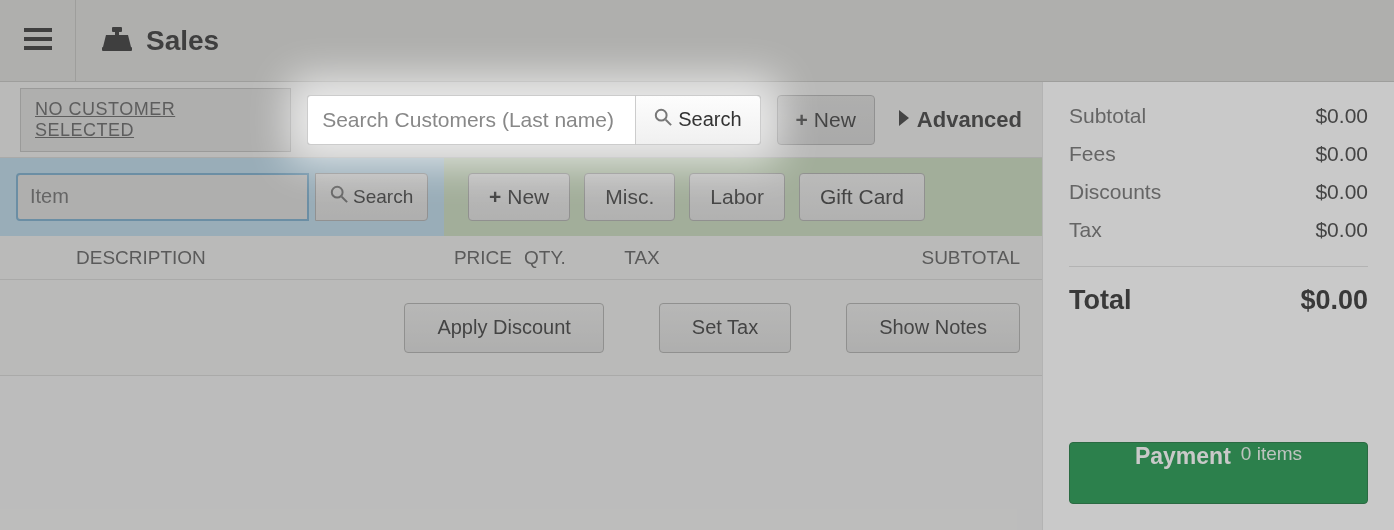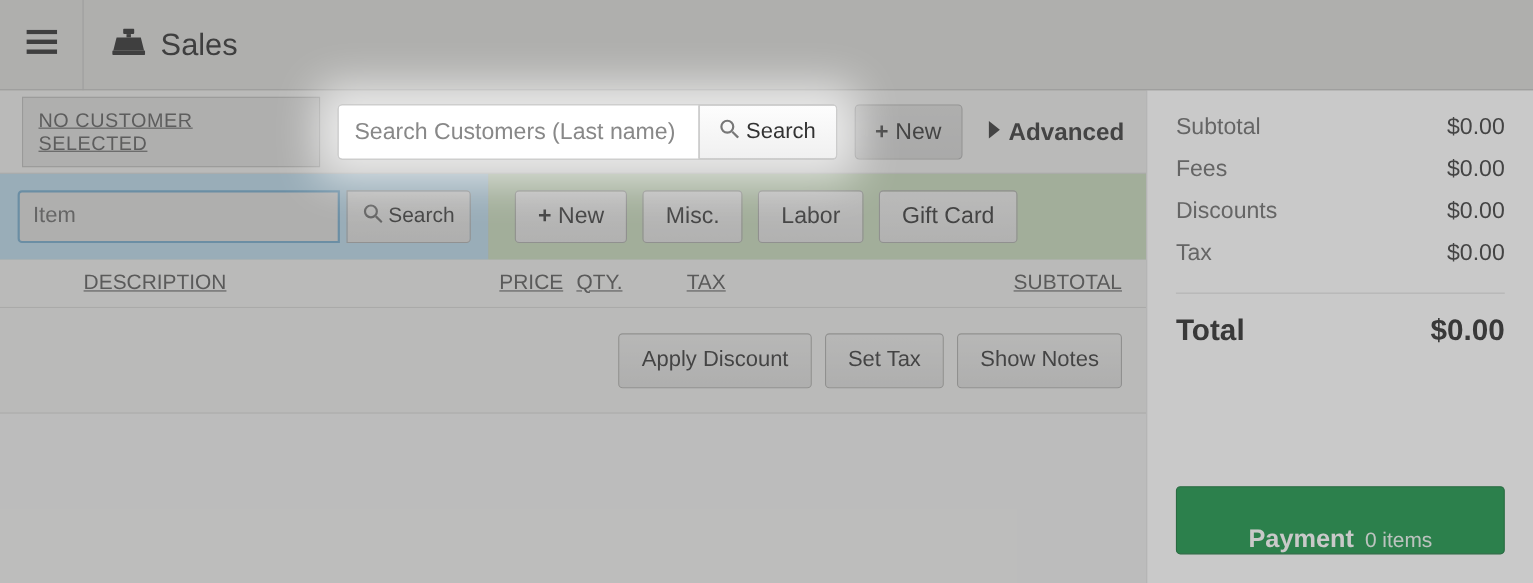--- a/index.html
+++ b/index.html
@@ -20,20 +20,21 @@
     z-index: 5;
   }
   
   .header {
     height: 82px;
     background: #d7d7d5;
     display: flex;
     align-items: center;
     border-bottom: 1px solid #bdbdbb;
     position: relative;
+    font-weight: bold;
   }
   .hamburger {
     width: 76px;
     height: 82px;
     display: flex;
     align-items: center;
     justify-content: center;
     border-right: 1px solid #bdbdbb;
   }
   .hamburger svg { width: 28px; height: 22px; }
@@ -201,48 +202,48 @@
   
   .table-head {
     height: 44px;
     background: #e9e9e7;
     border-bottom: 1px solid #d0d0ce;
     display: flex;
     align-items: center;
     font-size: 19px;
     color: #555;
     padding: 0 22px;
-    text-decoration: underline;
   }
   .col-desc { flex: 0 0 420px; text-align: left; padding-left: 54px;}
   .col-price { flex: 0 0 70px; text-align: right; }
   .col-qty { flex: 0 0 60px; text-align: left; padding-left: 12px;}
   .col-tax { flex: 0 0 140px; text-align: center; }
   .col-sub { flex: 1; text-align: right; }
 
   
   .row-actions {
     height: 96px;
     background: #e9e9e7;
     border-bottom: 1px solid #d0d0ce;
     display: flex;
     align-items: center;
     justify-content: flex-end;
     padding: 0 22px;
     gap: 12px;
   }
   .btn-row {
     height: 50px;
-    padding: 0 20px;
+    padding: 0 32px;
     background: linear-gradient(#e4e4e3,#d7d7d6);
     border: 1px solid #a8a8a6;
     border-radius: 4px;
     font-size: 20px;
     color: #333;
     cursor: pointer;
+    margin-left: 43px;
   }
   .blank-zone {
     flex: 1;
     background: #ececeb;
   }
 
   
   .totals-line {
     display: flex;
     justify-content: space-between;
@@ -261,21 +262,21 @@
   }
   .right-spacer { flex: 1; }
   .payment-btn {
     height: 62px;
     background: #0f8f3f;
     border: 1px solid #0b6e30;
     border-radius: 4px;
     color: #fff;
     font-size: 23px;
     display: flex;
-    align-items: flex-end;
+    align-items: flex-start;
     justify-content: center;
     gap: 10px;
     cursor: pointer;
   }
   .payment-btn .pay-label { font-weight: 700; }
   .payment-btn .pay-count { font-size: 19px; opacity: 0.92; font-weight: 400; }
 
   .search-icon { width: 18px; height: 18px; }
   .plus-icon { font-weight: bold; }
 </style>

